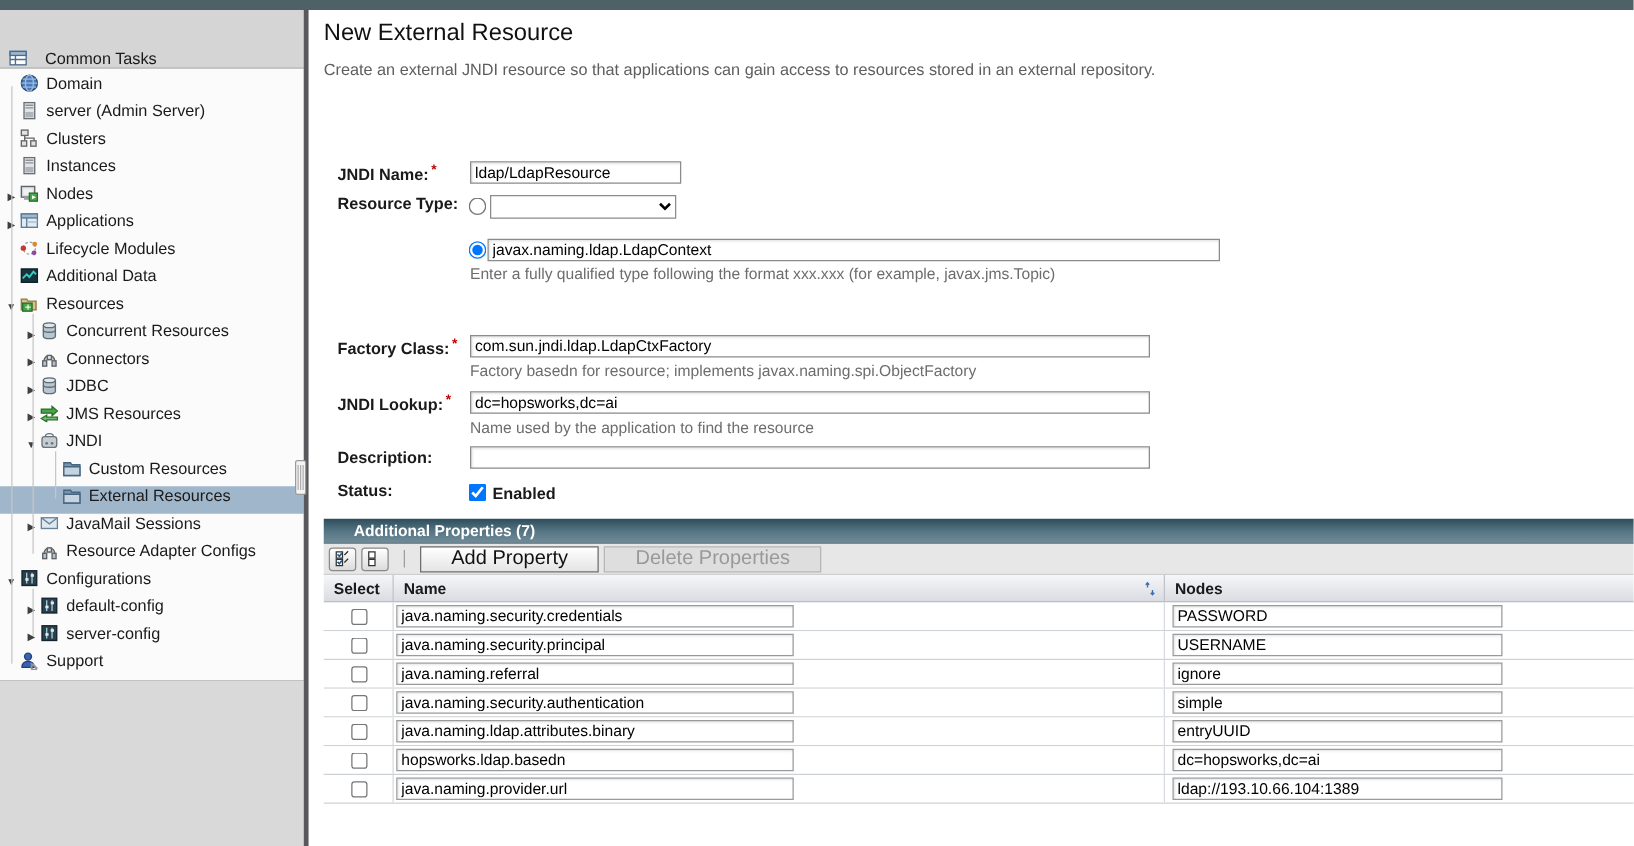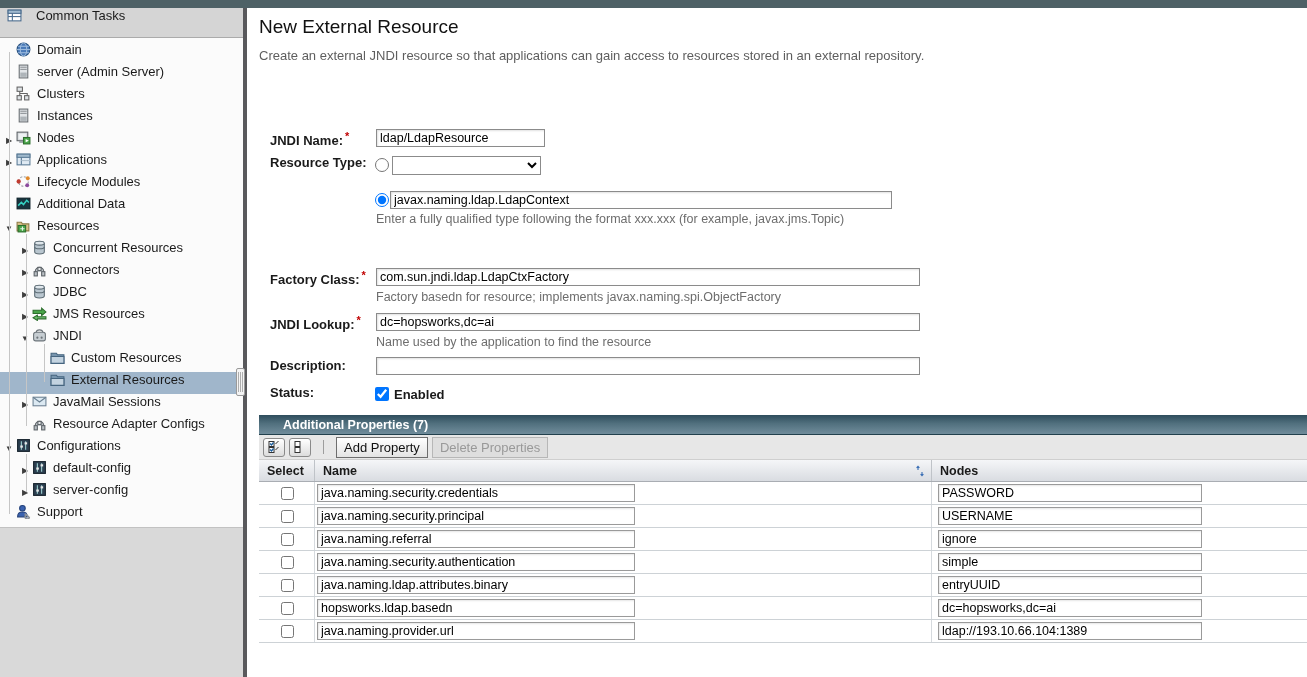--- a/index.html
+++ b/index.html
@@ -4,22 +4,22 @@
 <style>
   *{box-sizing:border-box}
   html,body{margin:0;padding:0}
   body{width:1307px;height:677px;position:relative;overflow:hidden;background:#fff;
        font-family:"Liberation Sans",sans-serif;font-size:13px;color:#1a1a1a}
 
   .topbar{position:absolute;left:0;top:0;width:1307px;height:8px;background:#4e6166}
 
   
   .sidebar{position:absolute;left:0;top:8px;width:243px;height:669px;background:#d9d9d9}
-  .sb-header{height:30px;background:#d5d5d5;border-bottom:1px solid #ababab;
-             display:flex;align-items:flex-start;gap:8px;padding-left:7px;font-size:13px}
+  .sb-header{height:47px;background:#d5d5d5;border-bottom:1px solid #ababab;
+             display:flex;align-items:flex-end;gap:8px;padding-left:7px;font-size:13px}
   .tree{position:relative;background:#fbfbfb;height:490px;padding-top:4px;border-bottom:1px solid #c2c2c2}
   .trow{height:22px;display:flex;white-space:nowrap}
   .trow.sel{background:#a0b6cb}
   .lvl0{padding-left:2px}.lvl1{padding-left:18px}.lvl2{padding-left:36px}
   .arrow{flex:0 0 14px;width:14px;text-align:center;font-size:8px;color:#3f3f3f;line-height:22px}
   .arrow.c::before{content:"\25B6"}
   .arrow.o::before{content:"\25BC"}
   .ticon{flex:0 0 15px;width:15px;height:15px;margin-right:6px}
   .tlabel{font-size:13px}
   .guide{position:absolute;width:1px;background:#c6c6c6}
@@ -44,21 +44,21 @@
   
   .props{position:absolute;left:12px;top:407px;width:1048px}
   .ptitle{height:20px;line-height:20px;padding-left:24px;color:#fff;font-weight:bold;font-size:12.5px;
           background:linear-gradient(180deg,#2e4d5c 0%,#51707e 45%,#708c9b 100%);
           border-bottom:1px solid #22404d}
   .ptoolbar{height:25px;background:#e7e7e7;display:flex;align-items:center;padding-left:4px;gap:4px;
             border-bottom:1px solid #cfcfcf}
   .ibtn{width:22px;height:19px;border:1px solid #8a8a8a;border-radius:3px;
         background:linear-gradient(#ffffff,#dcdcdc);display:flex;align-items:center;justify-content:center;padding:0}
   .tsep{width:1px;height:14px;background:#9d9d9d;margin:0 8px}
-  .btn{height:21px;font-size:13px;font-family:"Liberation Sans",sans-serif;padding:0 7px;
+  .btn{height:21px;font-size:16px;font-family:"Liberation Sans",sans-serif;padding:0 24px;
        border:1px solid #6e6e6e;background:linear-gradient(#ffffff,#e4e4e4);color:#111}
   .btn[disabled]{color:#999;border-color:#b7b7b7;background:#dedede}
   .phead{height:22px;display:grid;grid-template-columns:55px 617px 376px;
          background:linear-gradient(#f5f6f8,#d9dce1);border-bottom:1px solid #a9adb3;
          font-weight:bold;font-size:12.5px;align-items:center}
   .phead .hc{padding-left:8px;height:100%;display:flex;align-items:center}
   .phead .hc + .hc{border-left:1px solid #bfc3c8}
   .hc.name{justify-content:space-between;padding-right:6px}
   .prow{height:23px;display:grid;grid-template-columns:55px 617px 376px;align-items:center;
         border-bottom:1px solid #cdd2d6;background:#fff}
@@ -373,21 +373,21 @@
   <div class="flabel" style="top:122px"><span>JNDI Name:</span><span class="req">*</span></div>
   <input class="tinput" style="left: 129px; top: 121px; width: 169px;" type="text" value="ldap/LdapResource">
 
   <div class="flabel" style="top:147px"><span>Resource Type:</span></div>
   <input class="rdo" style="left: 128px; top: 150px;" type="radio" name="restype">
   <select class="tinput" style="left:145px;top:148px;width:149px;height:19px;padding:0 2px;box-shadow:none">
     <option></option>
   </select>
 
   <input class="rdo" style="left: 128px; top: 185px;" type="radio" name="restype" checked="true">
-  <input class="tinput" style="left: 143px; top: 183px; width: 502px;" type="text" value="javax.naming.ldap.LdapContext">
+  <input class="tinput" style="left: 143px; top: 183px; width: 586px;" type="text" value="javax.naming.ldap.LdapContext">
   <div class="help" style="left:129px;top:204px">Enter a fully qualified type following the format xxx.xxx (for example, javax.jms.Topic)</div>
 
   <div class="flabel" style="top:261px"><span>Factory Class:</span><span class="req">*</span></div>
   <input class="tinput" style="left: 129px; top: 260px; width: 544px;" type="text" value="com.sun.jndi.ldap.LdapCtxFactory">
   <div class="help" style="left:129px;top:282px">Factory basedn for resource; implements javax.naming.spi.ObjectFactory</div>
 
   <div class="flabel" style="top:306px"><span>JNDI Lookup:</span><span class="req">*</span></div>
   <input class="tinput" style="left: 129px; top: 305px; width: 544px;" type="text" value="dc=hopsworks,dc=ai">
   <div class="help" style="left:129px;top:327px">Name used by the application to find the resource</div>
 

